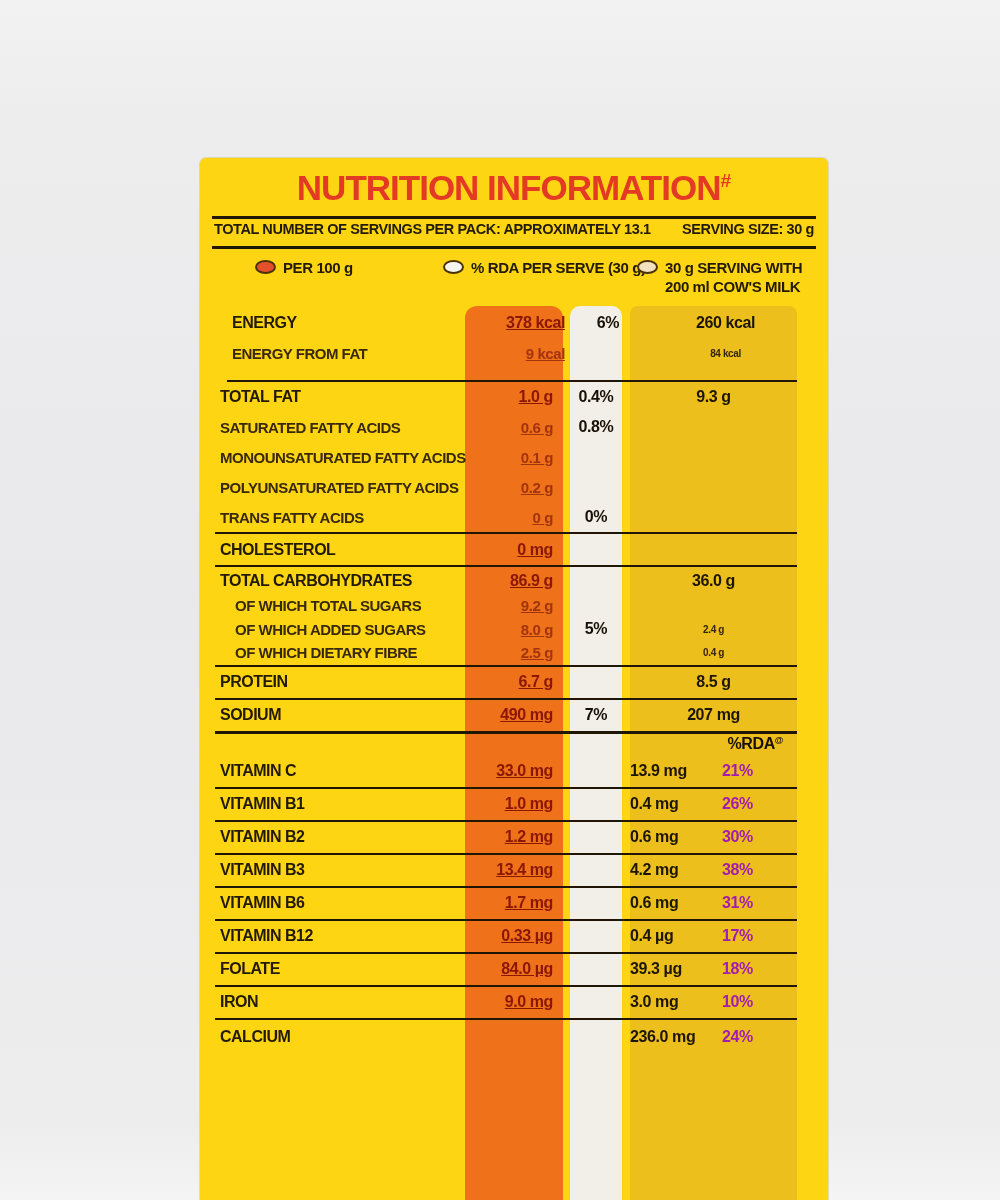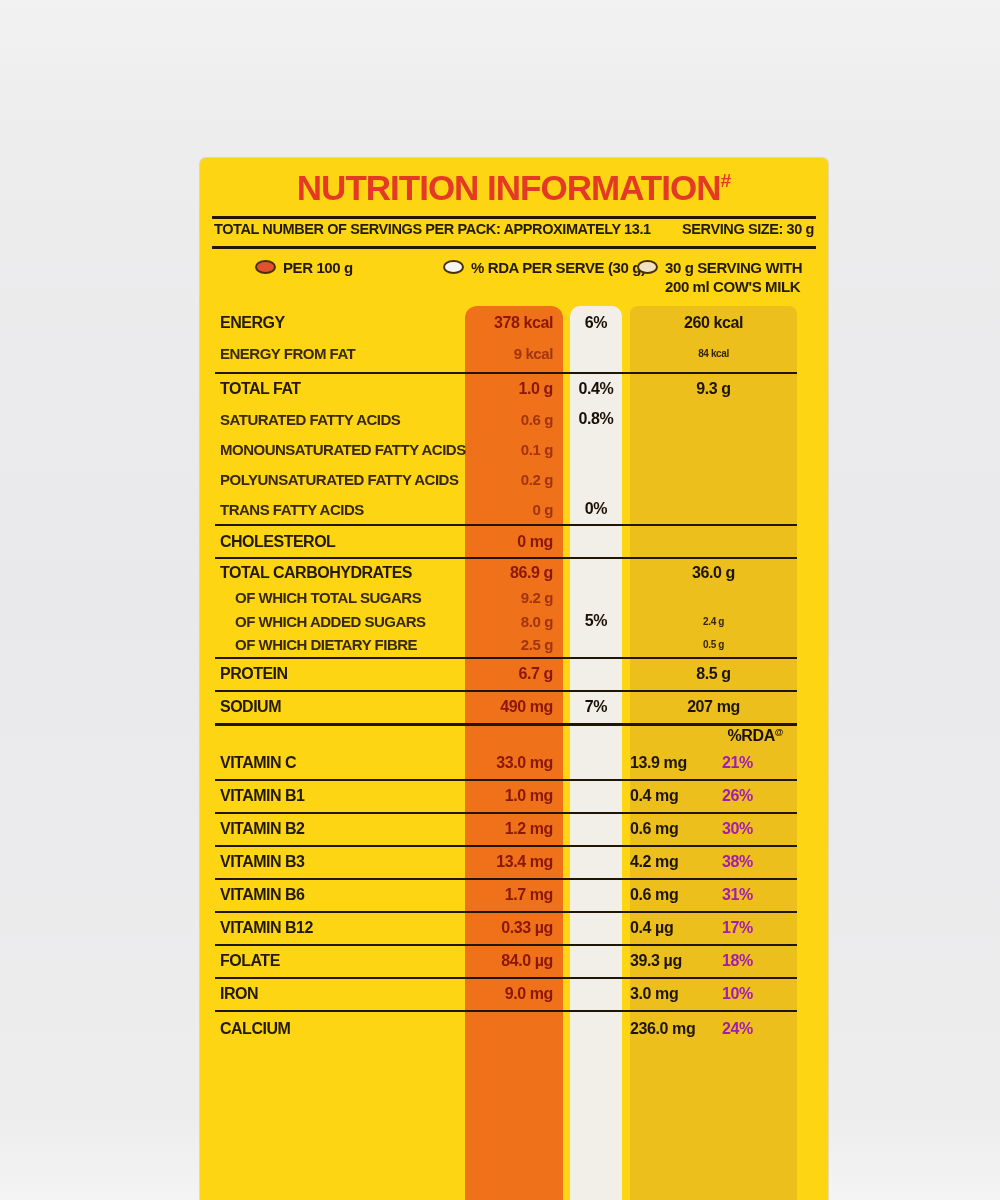--- a/index.html
+++ b/index.html
@@ -45,27 +45,27 @@
   
   .table{position:absolute;top:148px;left:15px;width:582px;z-index:2;}
   .row{
     display:grid;grid-template-columns:250px 98px 7px 52px 8px 167px;
     align-items:center;white-space:nowrap;
   }
   .cell-label{padding-left:5px;color:#221a04;font-weight:700;letter-spacing:-.5px;font-size:16px;}
   .row.sub .cell-label{font-size:15px;color:#38280c;}
   .row.indent .cell-label{padding-left:20px;}
   .cell-per100{text-align:right;padding-right:10px;font-weight:700;letter-spacing:-.4px;
-    font-size:16px;color:#8a1604;}
+    font-size:16px;color:#8a1604;text-decoration:underline;}
   .row.sub .cell-per100{font-size:15px;color:#a23410;}
   .cell-rda{text-align:center;font-weight:700;font-size:16px;color:#181006;letter-spacing:-.4px;}
   .cell-milk{text-align:center;font-weight:700;font-size:16px;color:#1d1504;letter-spacing:-.4px;}
   .row.sub .cell-milk{font-size:10px;color:#33250a;}
   .section{border-bottom:2px solid #201605;}
-  .section.s1 .row{height:30px;}  .section.s1{padding-top:2px;padding-bottom:4px;}
+  .section.s1 .row{height:30px;}  .section.s1{padding-top:2px;padding-bottom:12px;margin-left:12px;}
   .section.s2 .row{height:30px;}
   .section.s3 .row{height:31px;}
   .section.s4 .row.main{height:27px;} .section.s4 .row.sub{height:23.5px;}
   .section.s5 .row{height:31px;}
   .section.s6 .row{height:31px;}
   .section.thick{border-bottom:3px solid #201605;}
   .rda-header .cell-milk{display:flex;}
   .rda-header{height:22px;}
   .rda-header .mpct{flex:1;text-align:right;padding-right:14px;font-size:16px;font-weight:700;color:#181006;}
   .rda-header sup{font-size:.55em;}
@@ -207,21 +207,21 @@
             <span class="cell-rda">5%</span>
             <span class=""></span>
             <span class="cell-milk">2.4 g</span>
           </div>
           <div class="row sub indent">
             <span class="cell-label">OF WHICH DIETARY FIBRE</span>
             <span class="cell-per100">2.5 g</span>
             <span class=""></span>
             <span class="cell-rda"></span>
             <span class=""></span>
-            <span class="cell-milk">0.5 g</span>
+            <span class="cell-milk">0.4 g</span>
           </div>
         </div>
         <div class="section s5">
           <div class="row main">
             <span class="cell-label">PROTEIN</span>
             <span class="cell-per100">6.7 g</span>
             <span class=""></span>
             <span class="cell-rda"></span>
             <span class=""></span>
             <span class="cell-milk">8.5 g</span>

